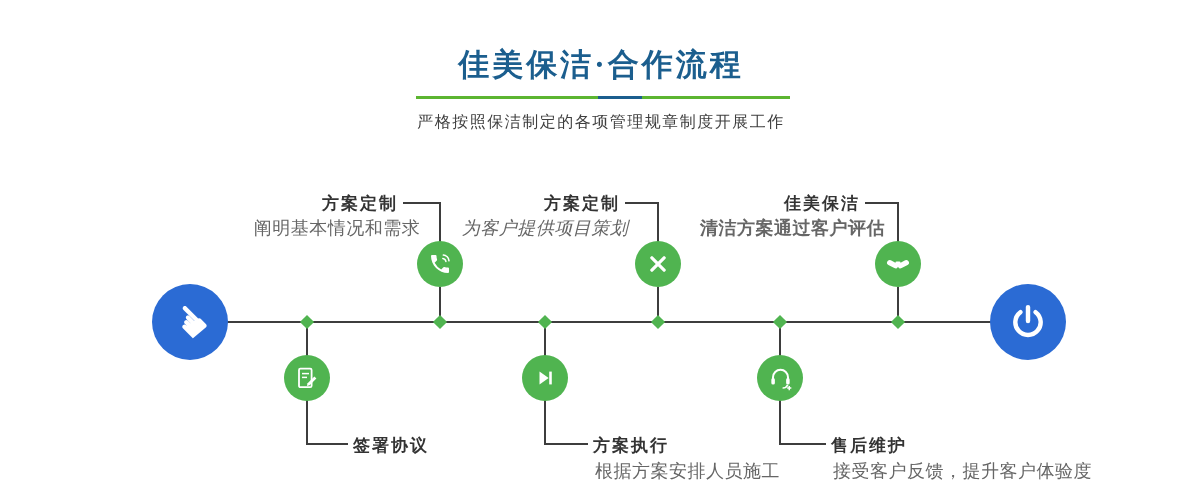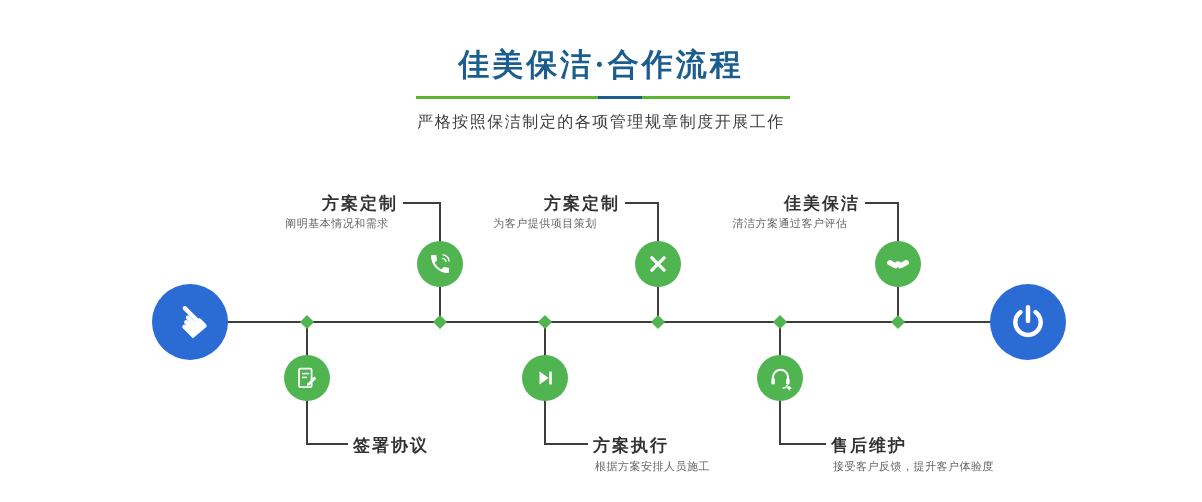--- a/index.html
+++ b/index.html
@@ -105,21 +105,21 @@
     position: absolute;
     font-size: 17px;
     font-weight: bold;
     color: #333333;
     letter-spacing: 2px;
     white-space: nowrap;
     z-index: 2;
   }
   .step-desc {
     position: absolute;
-    font-size: 11px;
+    font-size: 18px;
     color: #666666;
     letter-spacing: 0.5px;
     white-space: nowrap;
     z-index: 2;
   }
   .ta-r { text-align: right; }
   .ta-c { text-align: center; }
   .ta-l { text-align: left; }
 
   svg { display: block; }
@@ -218,24 +218,24 @@
       <rect x="17.4" y="11.6" width="3.4" height="6.2" rx="1.6" fill="#ffffff"></rect>
       <path d="M19 18.2 A 5.4 5.4 0 0 1 14 21.2" fill="none" stroke="#ffffff" stroke-width="1.5"></path>
       <path d="M18.4 21.2 h4 M20.4 19.2 v4" stroke="#ffffff" stroke-width="1.4"></path>
     </svg>
   </div>
 
   <div class="step-title ta-r" style="top:192px; left:298px; width:100px;">方案定制</div>
   <div class="step-desc ta-c" style="top:216px; left:252px; width:170px;">阐明基本情况和需求</div>
 
   <div class="step-title ta-r" style="top:192px; left:520px; width:100px;">方案定制</div>
-  <div class="step-desc ta-c" style="top:216px; left:460px; width:170px;">为客户提供项目策划</div>
+  <div class="step-desc ta-c" style="top:216px; left:460px; width:170px;font-style:italic;">为客户提供项目策划</div>
 
   <div class="step-title ta-r" style="top:192px; left:760px; width:100px;">佳美保洁</div>
-  <div class="step-desc ta-c" style="top:216px; left:700px; width:180px;">清洁方案通过客户评估</div>
+  <div class="step-desc ta-c" style="top:216px; left:700px; width:180px;font-weight:bold;">清洁方案通过客户评估</div>
 
   <div class="step-title ta-l" style="top:434px; left:353px;">签署协议</div>
 
   <div class="step-title ta-l" style="top:434px; left:593px;">方案执行</div>
   <div class="step-desc ta-l" style="top:459px; left:595px;">根据方案安排人员施工</div>
 
   <div class="step-title ta-l" style="top:434px; left:831px;">售后维护</div>
   <div class="step-desc ta-l" style="top:459px; left:833px;">接受客户反馈，提升客户体验度</div>
 
 </div>

